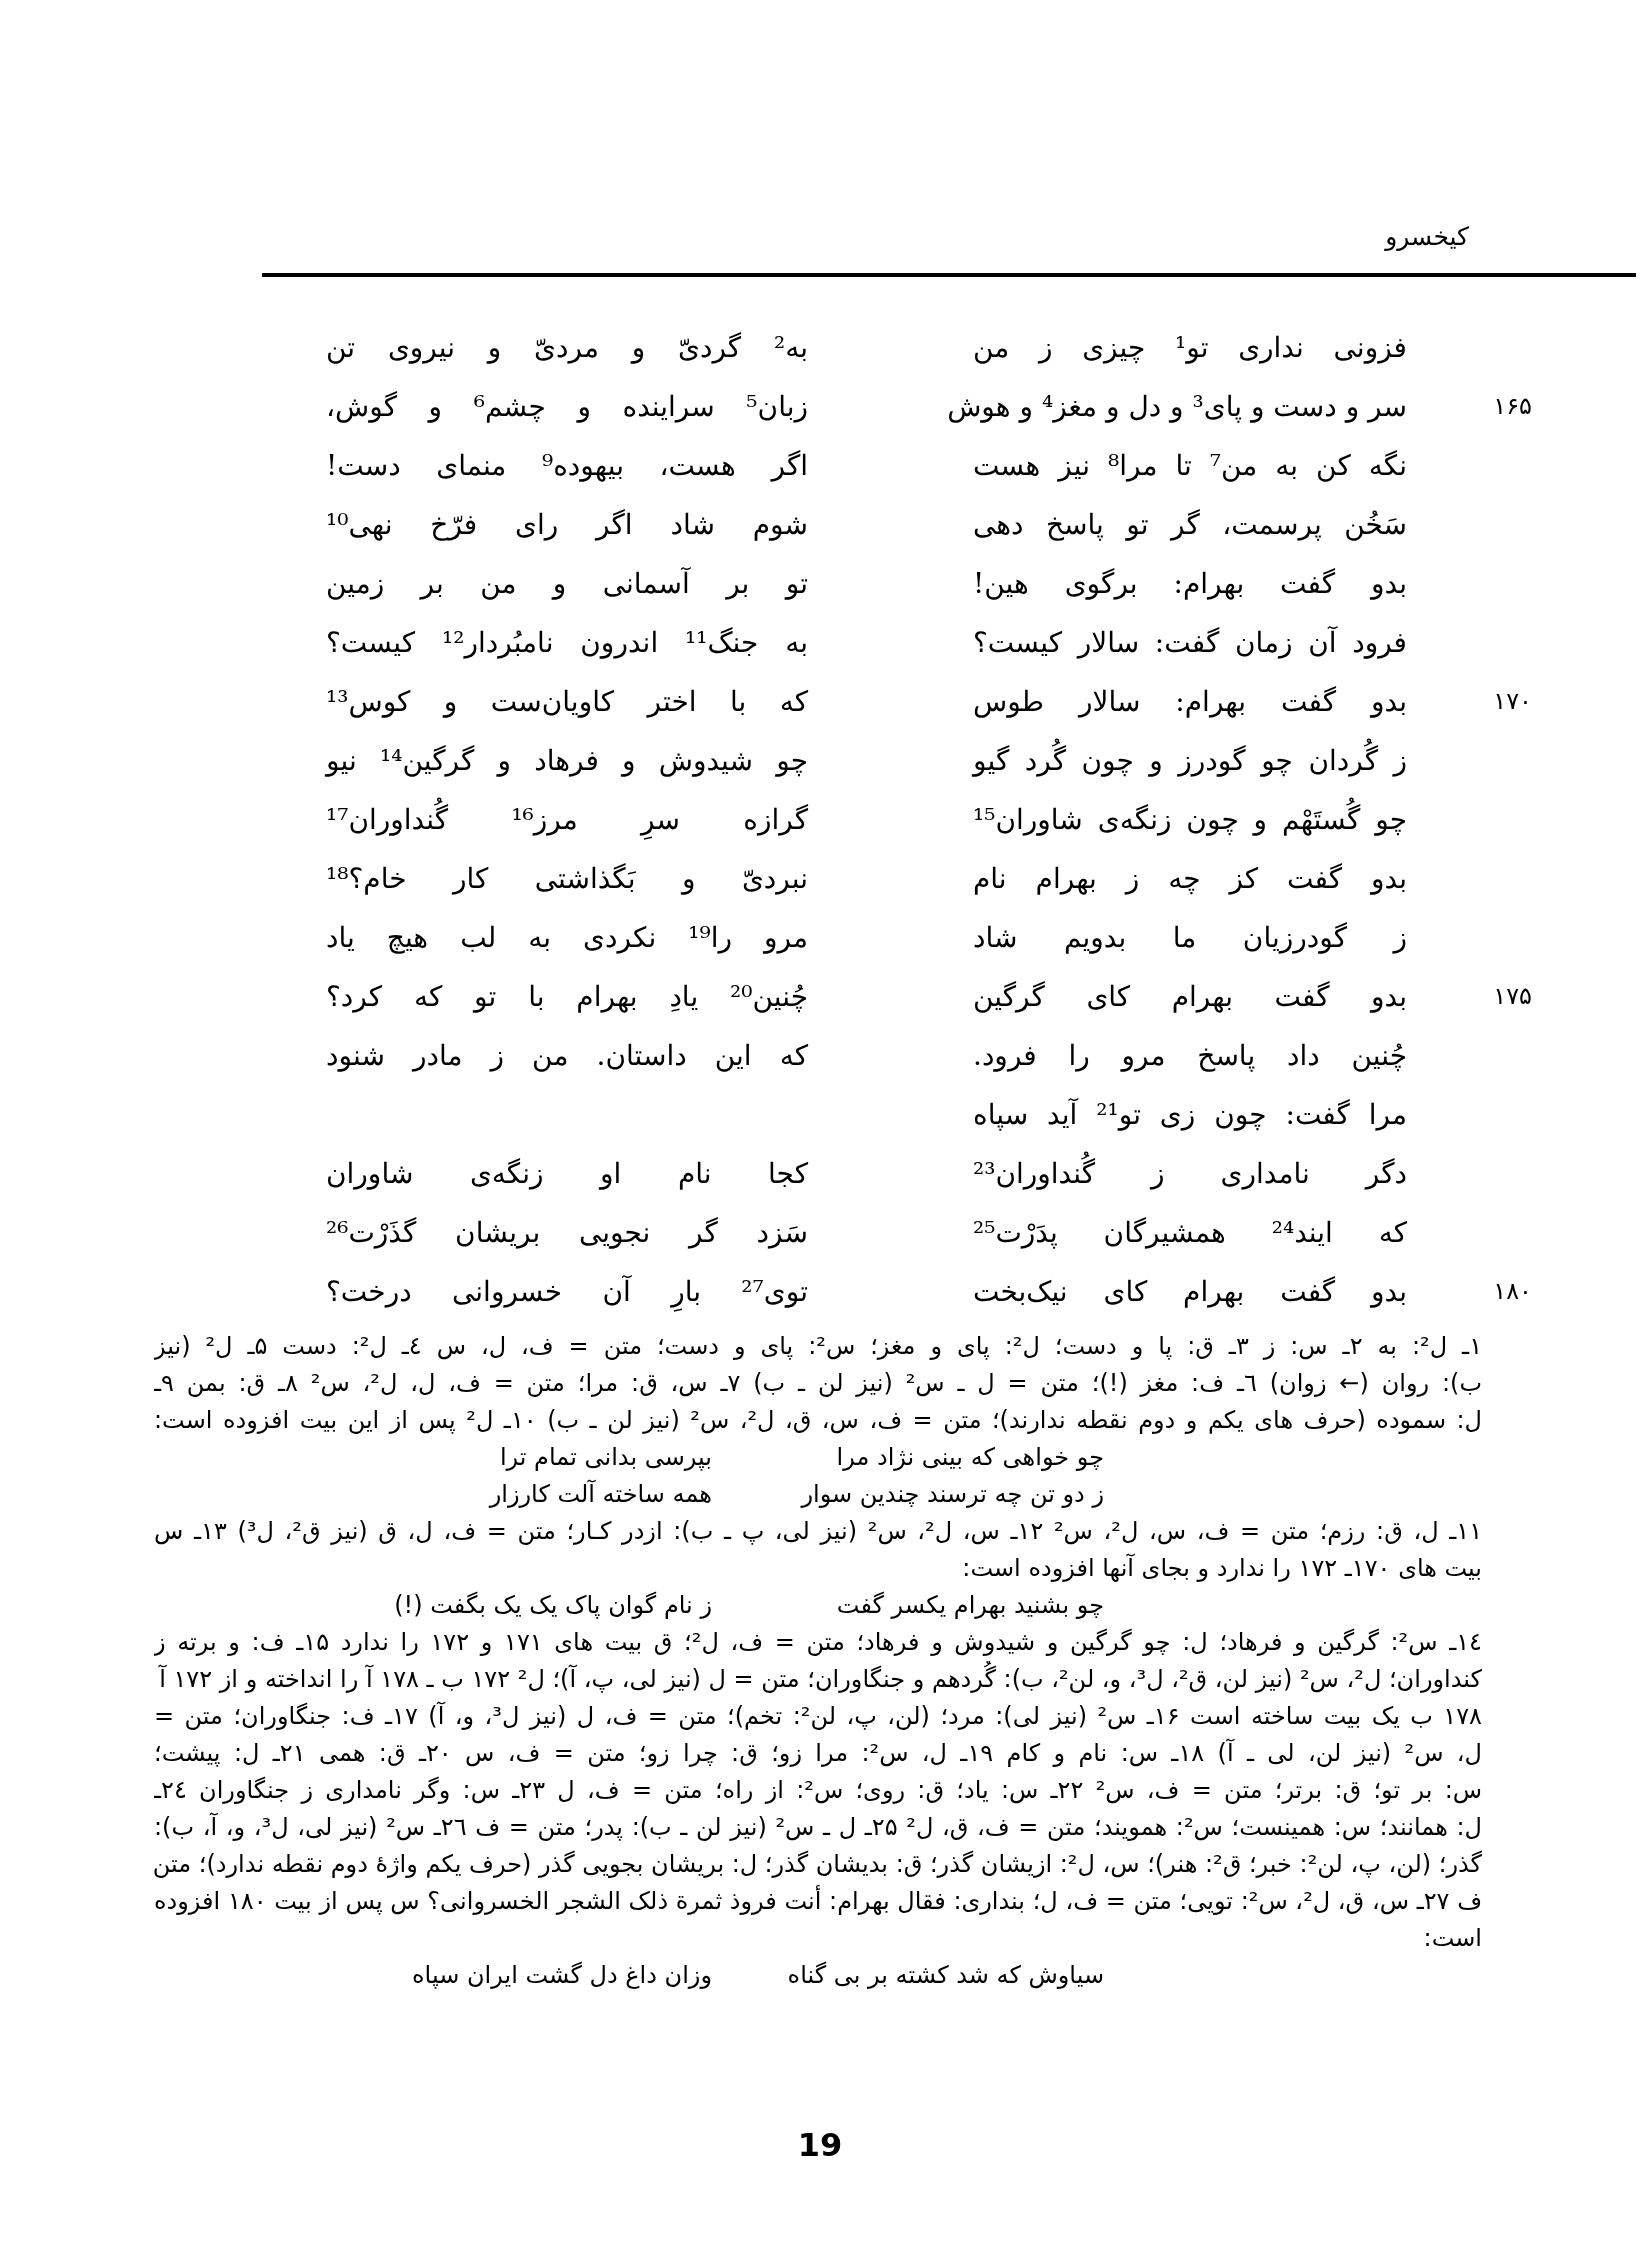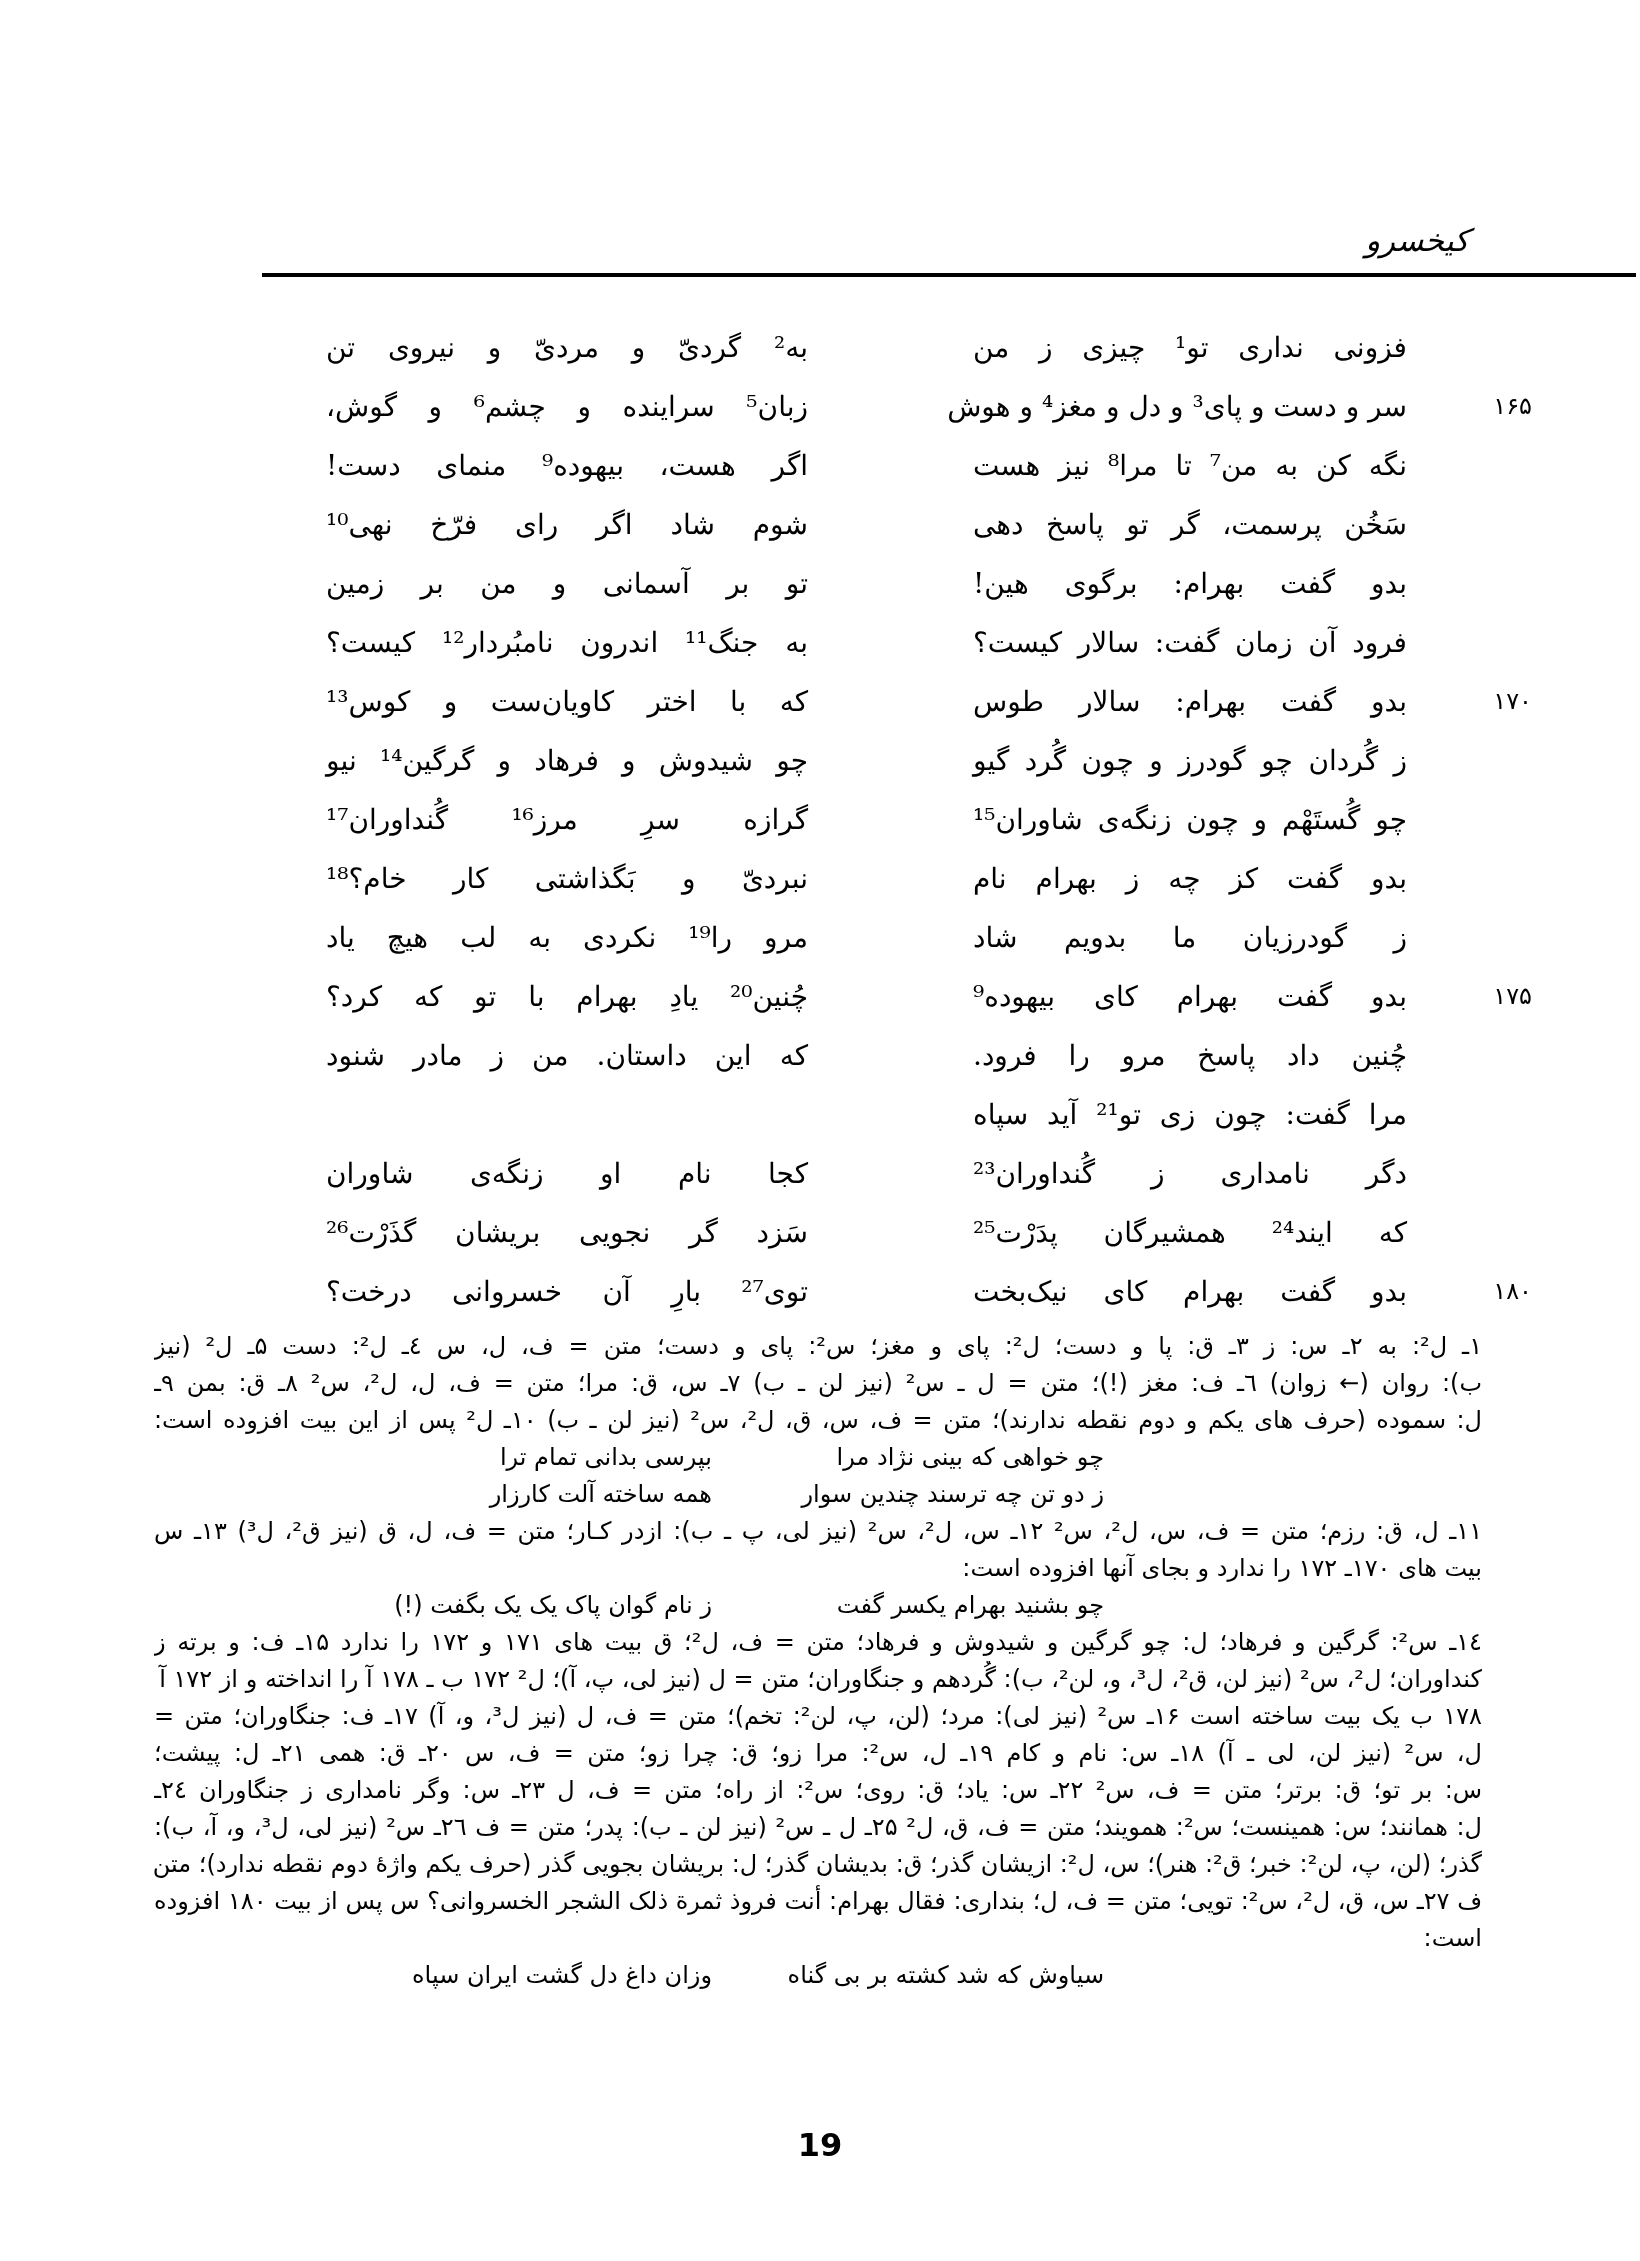--- a/index.html
+++ b/index.html
@@ -1,18 +1,18 @@
 <!DOCTYPE html>
 <html style="font-size:11.2px"><head>
 <meta charset="utf-8">
 <style>
   html, body { margin: 0; padding: 0; background: #ffffff; }
   body { width: 1640px; height: 2261px; position: relative; overflow: hidden;
          font-family: "DejaVu Serif", serif; color: #000; }
-  .running-head { position: absolute; top: 222px; right: 171px; font-size: 31px; direction: rtl; font-style: italic; }
+  .running-head { position: absolute; top: 222px; right: 171px; font-size: 25px; direction: rtl; }
   .head-rule { position: absolute; top: 273px; left: 262px; width: 1379px; height: 3.5px; background: #000; }
   .head-rule { left: 262px; width: 1374px; }
   .verses { position: absolute; top: 318px; left: 0; width: 1640px; direction: rtl; }
   .verse-row { position: relative; height: 59px; }
   .hemistich { position: absolute; top: 0; font-size: 28px; line-height: 59px; white-space: nowrap; direction: rtl;
                text-align: justify; text-align-last: justify; }
   .h1 { right: 233px; width: 434px; }
   .h2 { right: 832px; width: 482px; }
   .verse-num { position: absolute; right: 108px; top: 0; font-size: 24px; line-height: 59px; font-family: "DejaVu Sans", sans-serif; }
   .footnotes { position: absolute; top: 1328px; left: 154px; width: 1328px; direction: rtl;
@@ -81,21 +81,21 @@
       <span class="hemistich h1">بدو گفت کز چه ز بهرام نام</span>
       <span class="hemistich h2">نبردیّ و بَگذاشتی کار خام؟¹⁸</span>
     </div>
   <div class="verse-row">
       <span class="verse-num"></span>
       <span class="hemistich h1">ز گودرزیان ما بدویم شاد</span>
       <span class="hemistich h2">مرو را¹⁹ نکردی به لب هیچ یاد</span>
     </div>
   <div class="verse-row">
       <span class="verse-num">۱۷۵</span>
-      <span class="hemistich h1">بدو گفت بهرام کای بیهوده⁹</span>
+      <span class="hemistich h1">بدو گفت بهرام کای گرگین</span>
       <span class="hemistich h2">چُنین²⁰ یادِ بهرام با تو که کرد؟</span>
     </div>
   <div class="verse-row">
       <span class="verse-num"></span>
       <span class="hemistich h1">چُنین داد پاسخ مرو را فرود.</span>
       <span class="hemistich h2">که این داستان. من ز مادر شنود</span>
     </div>
   <div class="verse-row">
       <span class="verse-num"></span>
       <span class="hemistich h1">مرا گفت: چون زی تو²¹ آید سپاه</span>

